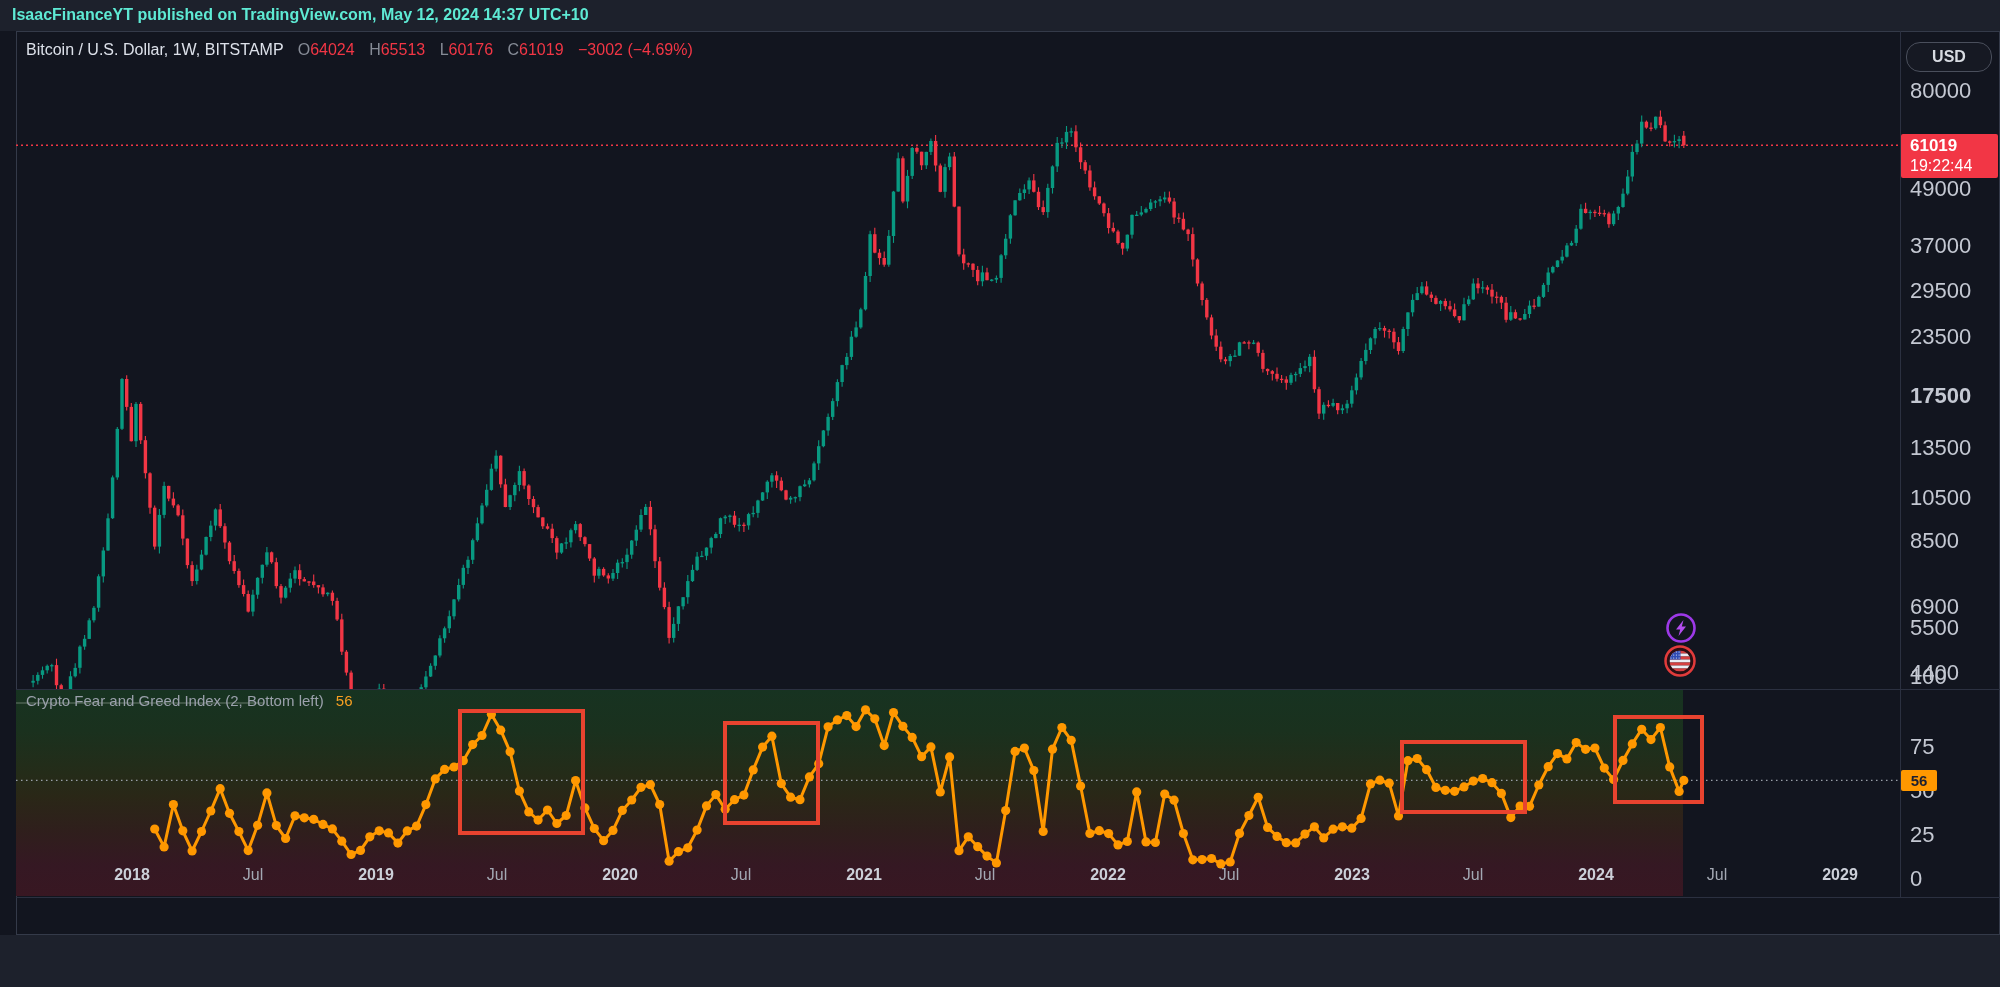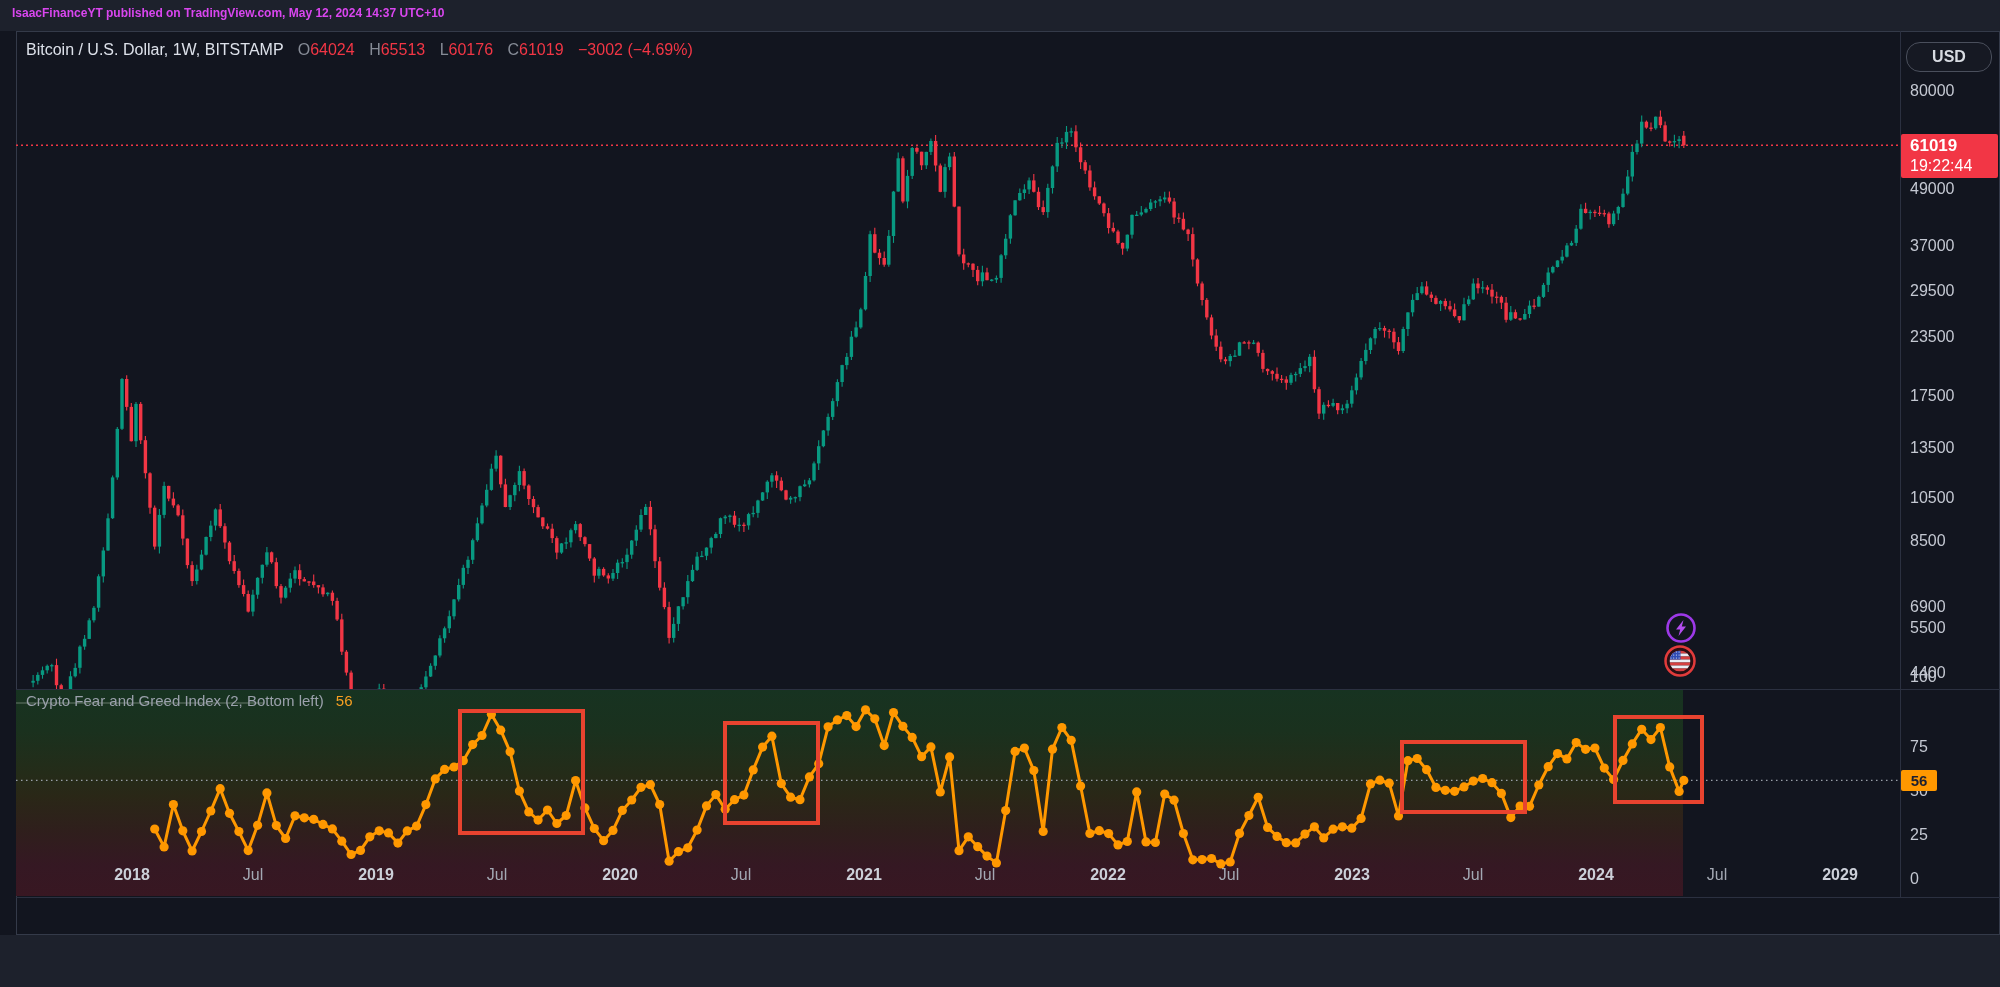--- a/index.html
+++ b/index.html
@@ -1,32 +1,32 @@
 <!DOCTYPE html>
 <html><head>
 <meta charset="utf-8">
 <style>
   *{box-sizing:border-box;margin:0;padding:0}
   html,body{width:2000px;height:987px;overflow:hidden}
   body{position:relative;background:#12151f;font-family:"Liberation Sans",sans-serif;-webkit-font-smoothing:antialiased}
   .bar{position:absolute;left:0;width:2000px;background:#1d212c}
   #topbar{top:0;height:31px}
-  #topbar .txt{position:absolute;left:12px;top:6px;font-size:12px;font-weight:bold;color:#d946ef}
+  #topbar .txt{position:absolute;left:12px;top:6px;font-size:16px;font-weight:bold;color:#5eead4}
   #chartframe{position:absolute;left:16px;top:31px;width:1984px;height:904px;background:#12151f;border:1px solid #343a49}
   #gfx{position:absolute;left:0;top:0;width:2000px;height:987px;z-index:5;pointer-events:none}
   .sep{position:absolute;background:#2b3040;z-index:6}
   #sep-pane{left:16px;top:689px;width:1984px;height:1px}
   #sep-time{left:16px;top:897px;width:1984px;height:1px}
   #sep-axis{left:1900px;top:31px;width:1px;height:866px}
   .sym-legend{position:absolute;left:26px;top:41px;z-index:8;font-size:16px;color:#dde1ea;white-space:nowrap}
   .sym-legend .k{color:#868b96;margin-left:10px}
   .sym-legend .v{color:#f23645}
   .sym-legend .chg{color:#f23645;margin-left:10px}
   .usd-btn{position:absolute;left:1906px;top:42px;width:86px;height:30px;z-index:8;border:1.5px solid #4a4f5c;border-radius:14px;color:#d8dbe2;font-size:16px;font-weight:bold;text-align:center;line-height:27px;background:rgba(255,255,255,0.02)}
-  .tick{position:absolute;z-index:7;font-size:16px;color:#c4c8d2;height:18px;line-height:18px;white-space:nowrap}
+  .tick{position:absolute;z-index:7;font-size:22px;color:#c4c8d2;height:18px;line-height:18px;white-space:nowrap}
   .ttick{position:absolute;top:866px;z-index:7;width:60px;text-align:center;font-size:16px;height:18px;line-height:18px}
   .ttick.year{color:#ccd0d9;font-weight:bold}
   .ttick.jul{color:#a3a8b3}
   .price-badge{position:absolute;left:1901px;top:134px;width:97px;height:44px;z-index:9;border-radius:2px;padding:1px 0 0 9px;color:#fff}
   .price-badge .l1{font-size:17px;font-weight:bold;line-height:21px}
   .price-badge .l2{font-size:16px;line-height:20px}
   .fg-badge{position:absolute;left:1901px;top:770px;width:36px;height:21px;z-index:9;border-radius:2px;text-align:center;font-size:15px;font-weight:bold;color:#1c2030;line-height:21px}
   .fg-title{position:absolute;left:26px;top:692px;z-index:8;font-size:15px;color:#9ba1ac;white-space:nowrap}
   .fg-title .val{color:#f7a021;margin-left:8px}
   #fg-table{position:absolute;left:28px;top:712px;width:235px;z-index:2;opacity:0.95}
@@ -994,21 +994,21 @@
 
 <div class="usd-btn">USD</div>
 
 <div id="price-ticks">
     <div class="tick" style="left: 1910px; top: 82px;">80000</div>
     <div class="tick" style="left: 1910px; top: 124px; margin-top: 30px;">65000</div>
     <div class="tick" style="left: 1910px; top: 180px;">49000</div>
     <div class="tick" style="left: 1910px; top: 237px;">37000</div>
     <div class="tick" style="left: 1910px; top: 282px;">29500</div>
     <div class="tick" style="left: 1910px; top: 328px;">23500</div>
-    <div class="tick" style="left: 1910px; top: 387px;">17500</div>
+    <div class="tick" style="left: 1910px; top: 387px; font-weight: bold;">17500</div>
     <div class="tick" style="left: 1910px; top: 439px;">13500</div>
     <div class="tick" style="left: 1910px; top: 489px;">10500</div>
     <div class="tick" style="left: 1910px; top: 532px;">8500</div>
     <div class="tick" style="left: 1910px; top: 574px; margin-top: 24px;">6900</div>
     <div class="tick" style="left: 1910px; top: 619px;">5500</div>
     <div class="tick" style="left: 1910px; top: 664px;">4400</div>
   </div>
 <div id="fg-ticks">
     <div class="tick" style="left: 1910px; top: 668px;">100</div>
     <div class="tick" style="left: 1910px; top: 738px;">75</div>

